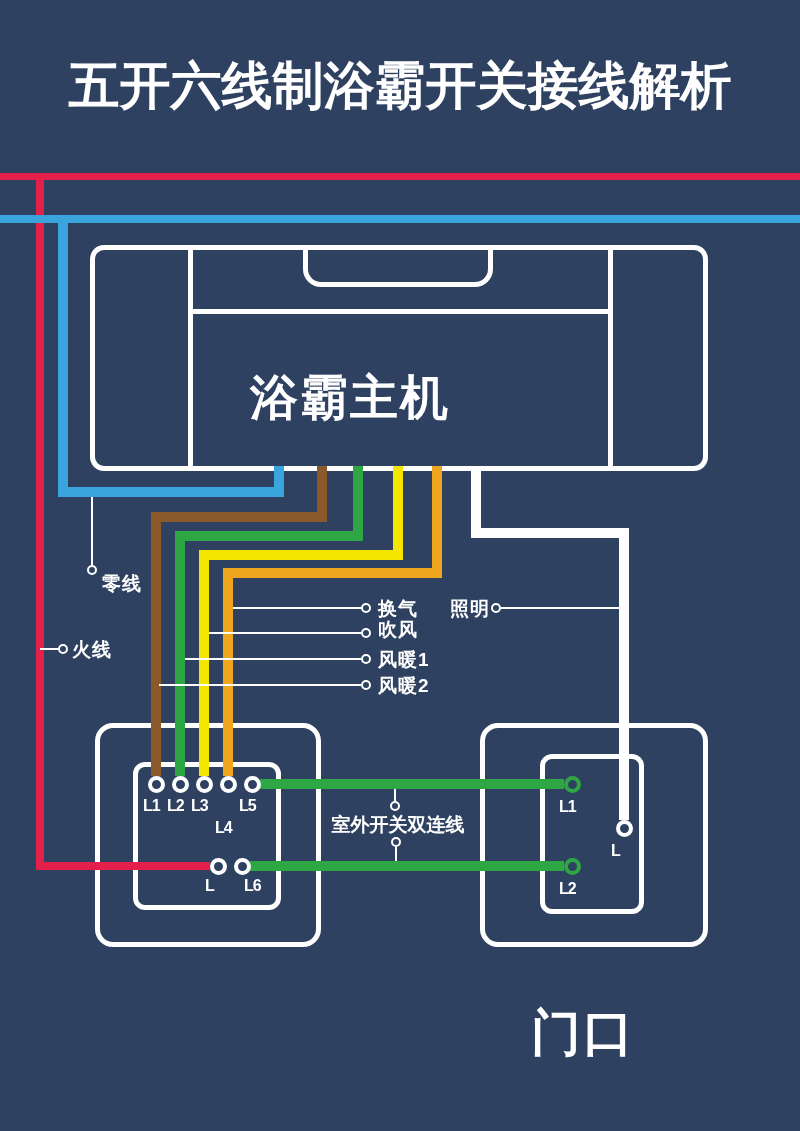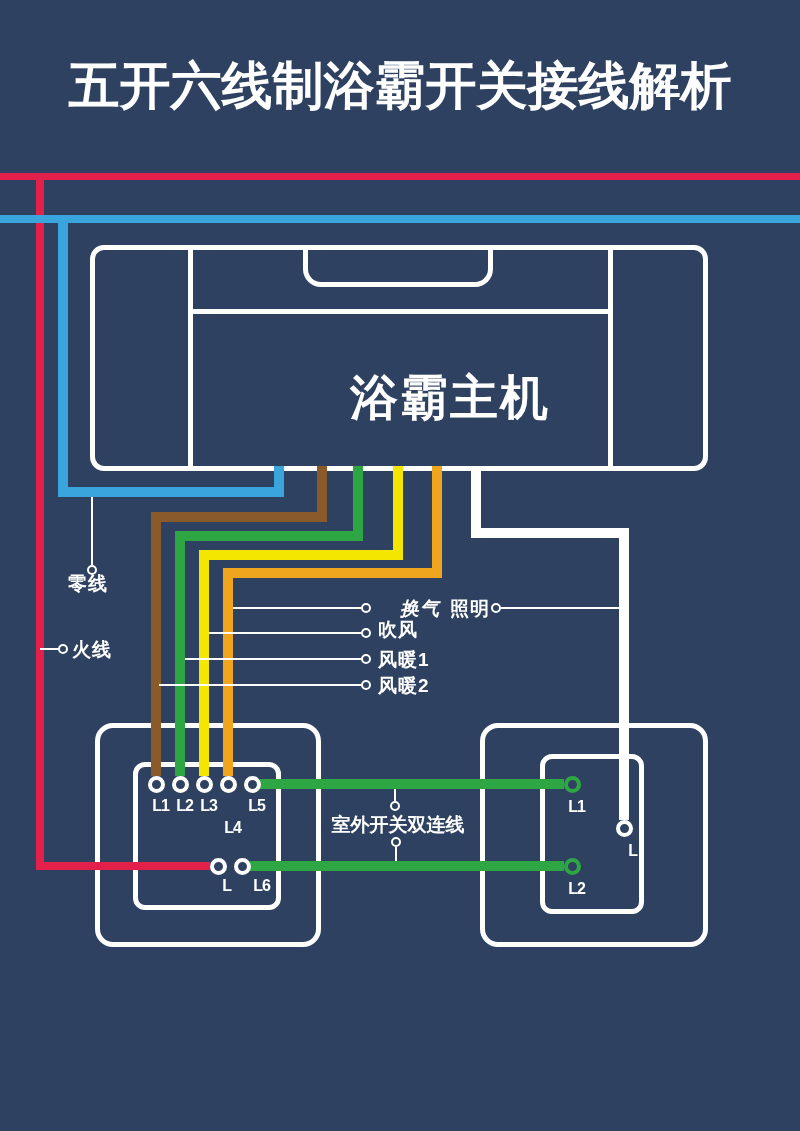--- a/index.html
+++ b/index.html
@@ -22,25 +22,25 @@
   .orange{background:#f0a51f;}
   .ring{position:absolute;width:17px;height:17px;border:4px solid #fff;border-radius:50%;
         background:#2e4160;box-sizing:border-box;}
   .ring.greenring{border-color:#2ea644;}
   .anno-dot{position:absolute;width:10px;height:10px;border:2px solid #fff;border-radius:50%;
         background:#2e4160;box-sizing:border-box;}
   .lbl{position:absolute;font-weight:bold;color:#fff;white-space:nowrap;line-height:1;}
   .ctr{text-align:center;}
   .title{position:absolute;left:0;top:52px;width:800px;text-align:center;
         font-size:51px;font-weight:bold;letter-spacing:0px;}
-  .unit-label{position:absolute;left:250px;top:366px;width:300px;text-align:right;
+  .unit-label{position:absolute;left:250px;top:366px;width:300px;text-align:left;
         font-size:48px;font-weight:bold;letter-spacing:2px;}
   .room-label{position:absolute;width:180px;text-align:center;font-size:50px;
         font-weight:bold;letter-spacing:2px;}
-  .term-lbl{font-size:16px;letter-spacing:-1px;text-align:right;}
+  .term-lbl{font-size:16px;letter-spacing:-1px;text-align:left;}
   .anno-lbl{font-size:19px;letter-spacing:1px;}
 </style>
 </head>
 <body>
 
 <div class="canvas">
 
   <div class="title">五开六线制浴霸开关接线解析</div>
 
   <div class="outline" style="left:90px;top:245px;width:618px;height:226px;border-radius:14px;"></div>
@@ -107,29 +107,29 @@
   <div class="ring greenring" style="left:563.5px;top:775.5px;"></div>
   <div class="ring" style="left:615.5px;top:819.5px;"></div>
   <div class="ring greenring" style="left:563.5px;top:857.5px;"></div>
 
   <div class="lbl term-lbl" style="left:559px;top:799px;width:26px;">L1</div>
   <div class="lbl term-lbl" style="left:611px;top:843px;width:26px;">L</div>
   <div class="lbl term-lbl" style="left:559px;top:881px;width:26px;">L2</div>
 
   <div class="seg wline" style="left:91px;top:497px;width:2px;height:68px;"></div>
   <div class="anno-dot" style="left:87px;top:565px;"></div>
-  <div class="lbl anno-lbl ctr" style="left:48px;top:574px;width:80px;">零线</div>
+  <div class="lbl anno-lbl ctr" style="left:62px;top:574px;width:80px;text-align:right;">零线</div>
 
   <div class="seg wline" style="left:40px;top:648px;width:19px;height:2px;"></div>
   <div class="anno-dot" style="left:58px;top:644px;"></div>
   <div class="lbl anno-lbl" style="left:72px;top:640px;">火线</div>
 
   <div class="seg wline" style="left:233px;top:607px;width:128px;height:2px;"></div>
   <div class="anno-dot" style="left:361px;top:603px;"></div>
-  <div class="lbl anno-lbl" style="left:400px;top:599px;font-style:italic;">换气</div>
+  <div class="lbl anno-lbl" style="left:378px;top:599px;">换气</div>
 
   <div class="seg wline" style="left:209px;top:632px;width:152px;height:2px;"></div>
   <div class="anno-dot" style="left:361px;top:628px;"></div>
   <div class="lbl anno-lbl" style="left:378px;top:620px;">吹风</div>
 
   <div class="seg wline" style="left:185px;top:658px;width:176px;height:2px;"></div>
   <div class="anno-dot" style="left:361px;top:654px;"></div>
   <div class="lbl anno-lbl" style="left:378px;top:650px;">风暖1</div>
 
   <div class="seg wline" style="left:159px;top:684px;width:202px;height:2px;"></div>
@@ -139,14 +139,15 @@
   <div class="lbl anno-lbl" style="left:450px;top:599px;">照明</div>
   <div class="anno-dot" style="left:491px;top:603px;"></div>
   <div class="seg wline" style="left:501px;top:607px;width:118px;height:2px;"></div>
 
   <div class="seg wline" style="left:394px;top:789px;width:2px;height:13px;"></div>
   <div class="anno-dot" style="left:390px;top:801px;"></div>
   <div class="lbl anno-lbl ctr" style="left:328px;top:815px;width:140px;letter-spacing:0;">室外开关双连线</div>
   <div class="anno-dot" style="left:391px;top:837px;"></div>
   <div class="seg wline" style="left:395px;top:847px;width:2px;height:14px;"></div>
 
+  <div class="room-label" style="left:493px;top:1000px;">门口</div>
 
 </div>
 
 </body></html>

